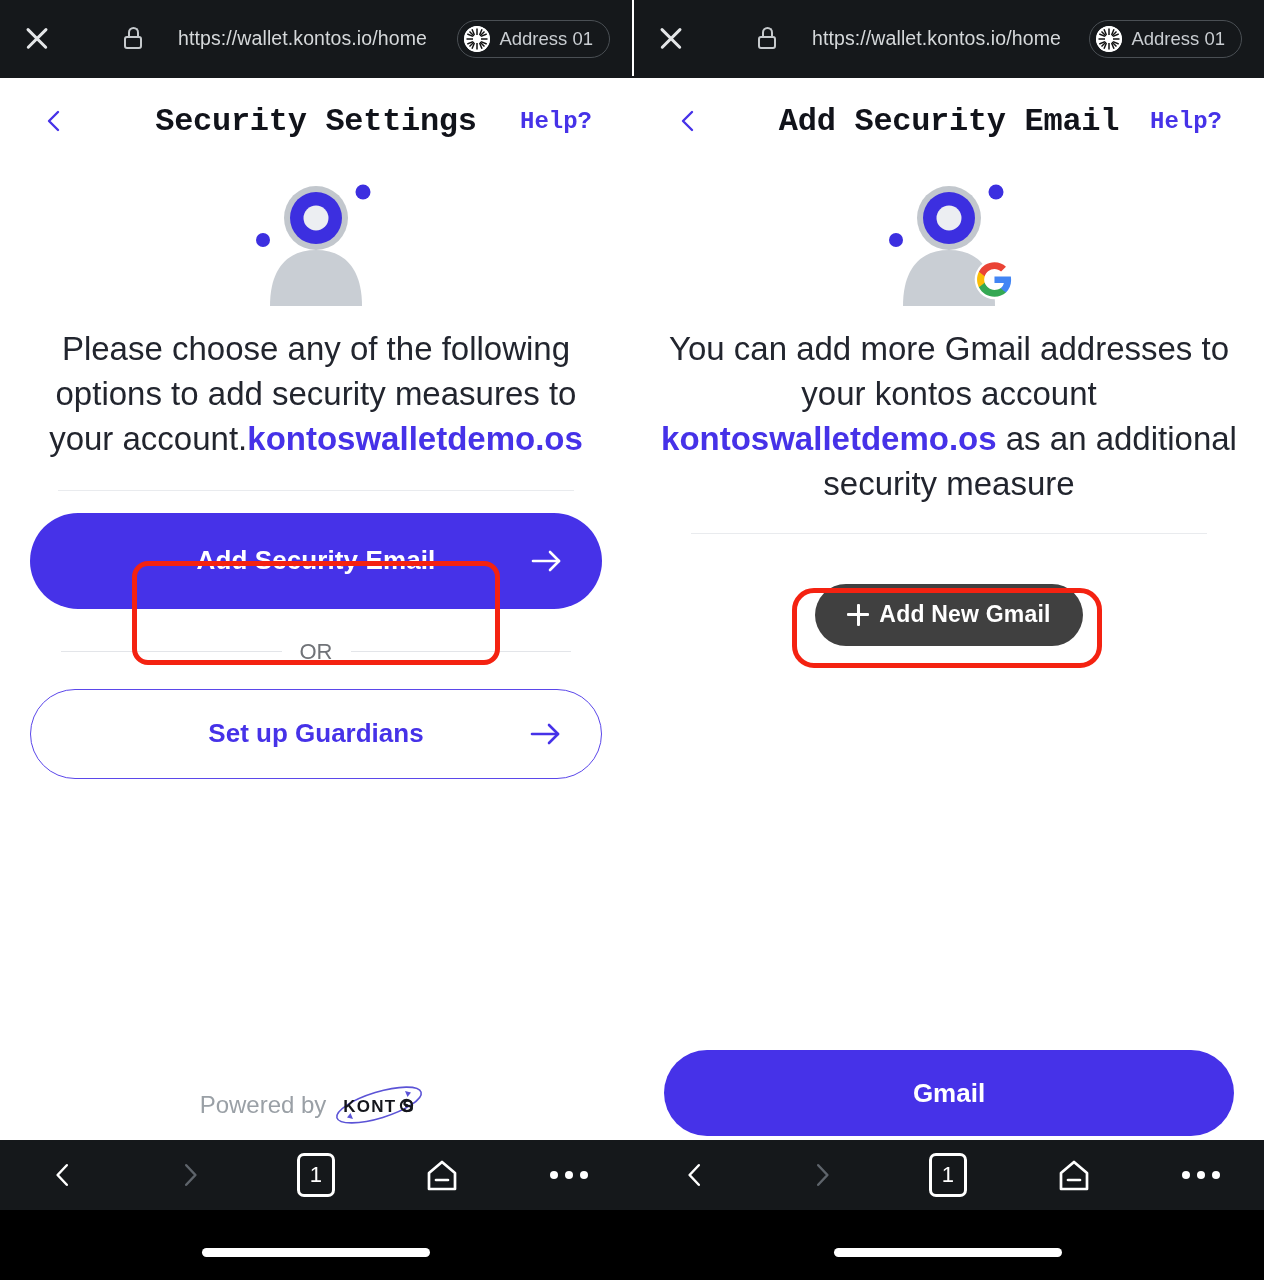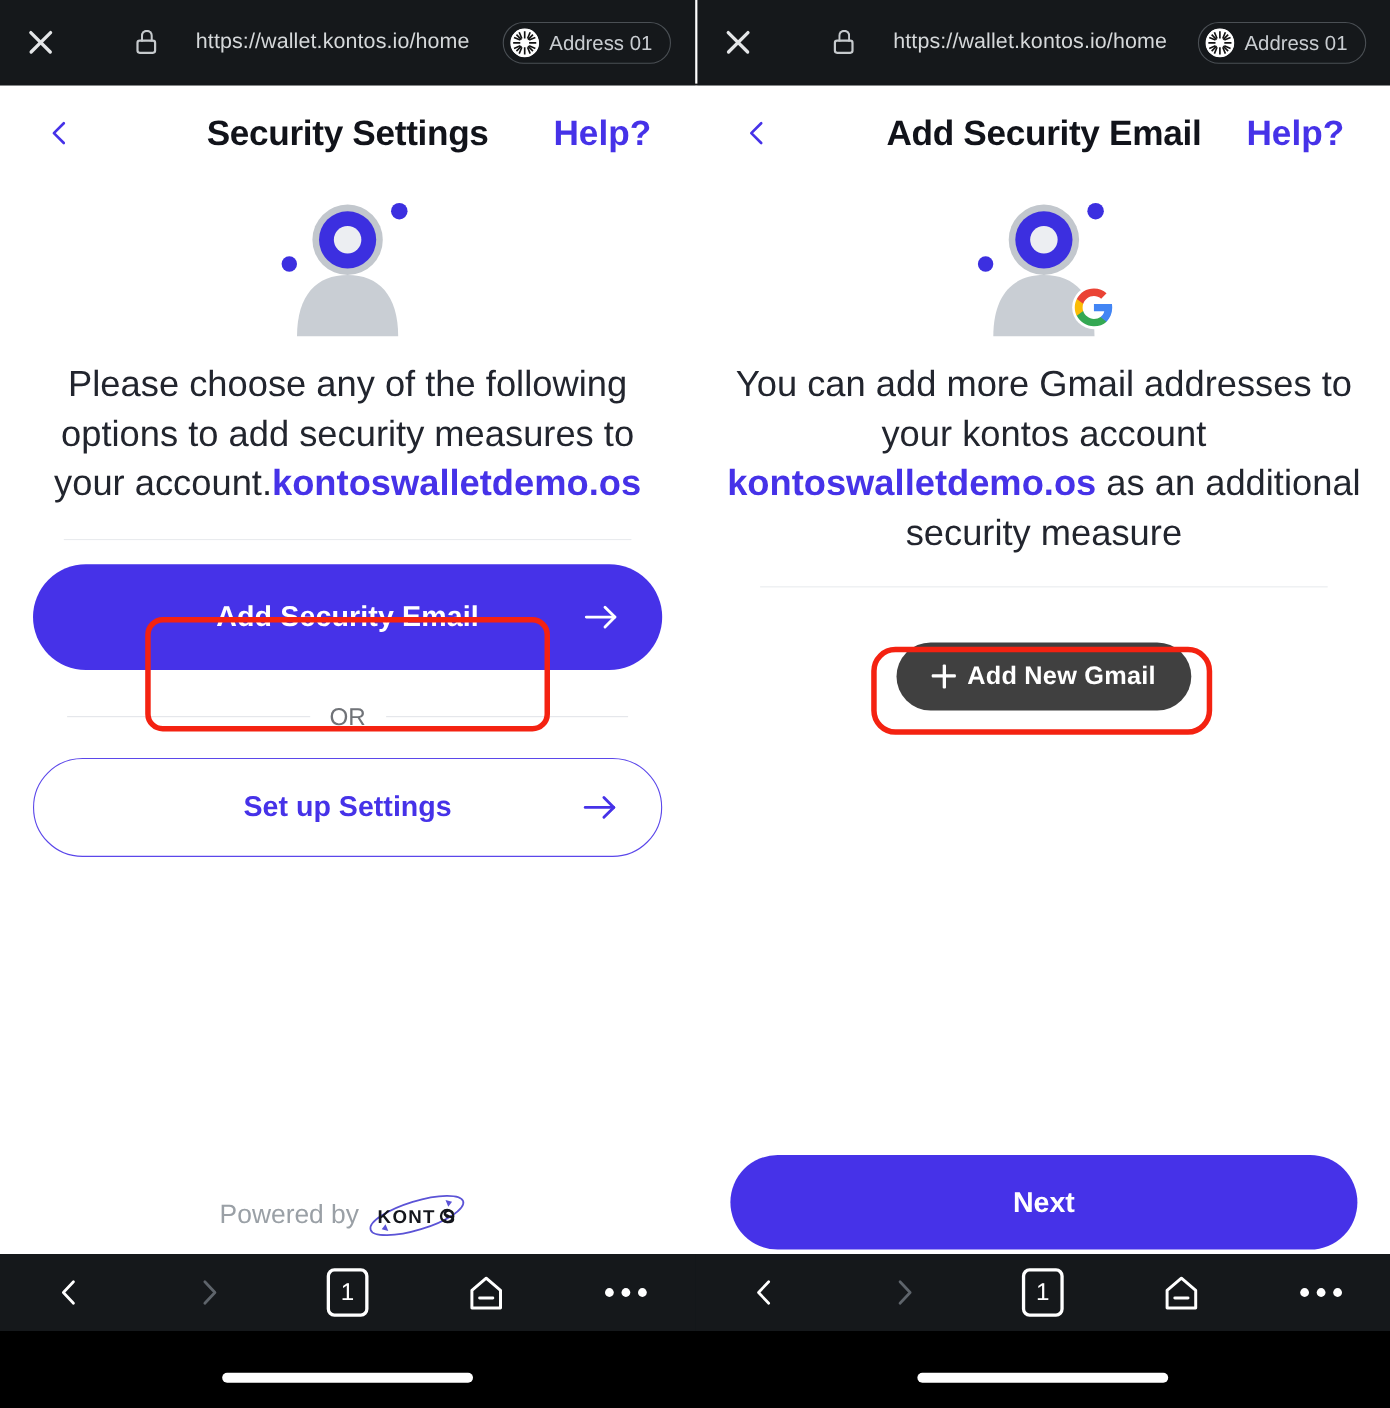--- a/index.html
+++ b/index.html
@@ -39,26 +39,26 @@
   .addr-chip .ident { width:26px; height:26px; border-radius:50%; background:#fff; position:relative; overflow:hidden; }
   .addr-chip .ident svg { display:block; }
   .addr-chip span { color:#c9cdd1; font-size:18.5px; white-space:nowrap; }
 
   
   .panes { position:absolute; top:78px; left:0; width:1264px; height:1092px; display:flex; background:#fff; }
   .pane { position:relative; width:632px; height:1092px; background:#fff; }
   .pane.right { border-left:2px solid #ffffff; }
 
   
-  .app-header { position:relative; height:86px; display:flex; align-items:center; }
+  .app-header { position:relative; height:86px; display:flex; align-items:center;font-family:Liberation Mono, monospace; }
   .back-chevron { position:absolute; left:42px; top:50%; transform:translateY(-50%); width:24px; height:24px; cursor:pointer; }
   .back-chevron svg { display:block; }
   .app-title { width:100%; text-align:center; font-size:32px; font-weight:700; color:#11131a; letter-spacing:-.3px; }
   .help-link { position:absolute; right:40px; top:50%; transform:translateY(-50%);
-     color:#4632e8; font-size:32px; font-weight:600; cursor:pointer;margin-left:36px; }
+     color:#4632e8; font-size:24px; font-weight:600; cursor:pointer;margin-left:36px; }
   .pane.right .help-link { right:42px; }
 
   
   .avatar-wrap { position:relative; height:135px; margin-top:12px; }
   .avatar { position:absolute; left:50%; transform:translateX(-50%); top:0; width:132px; height:130px; }
 
   
   .desc { margin:16px auto 0; width:565px; text-align:center; font-size:33px; line-height:1.36; color:#22252e; }
   .pane.right .desc { width:580px; }
   .desc .hl { color:#4632e8; font-weight:700; }
@@ -250,21 +250,21 @@
         </span>
       </div>
 
       <div class="or-row">
         <span class="line"></span>
         <span class="or">OR</span>
         <span class="line"></span>
       </div>
 
       <div class="btn-outline">
-        <span class="label">Set up Settings</span>
+        <span class="label">Set up Guardians</span>
         <span class="arrow">
           <svg width="34" height="26" viewBox="0 0 34 26" fill="none">
             <path d="M3 13 H29" stroke="#4632e8" stroke-width="2.6" stroke-linecap="round"></path>
             <path d="M20 4 L29 13 L20 22" stroke="#4632e8" stroke-width="2.6" stroke-linecap="round" stroke-linejoin="round"></path>
           </svg>
         </span>
       </div>
 
       <div class="powered">
         <span class="pb">Powered by</span>
@@ -323,21 +323,21 @@
       <div class="divider"></div>
 
       <div class="gmail-slot">
         <div class="btn-dark">
           <span class="plus"></span>
           <span class="label">Add New Gmail</span>
         </div>
       </div>
 
       <div class="next-btn">
-        <span class="label">Next</span>
+        <span class="label">Gmail</span>
       </div>
 
       <div class="hl-ring" id="hl-gmail"></div>
     </div>
   </div>
 
   <div class="navbar-row">
 
     <div class="navbar">
       <div class="nv">

